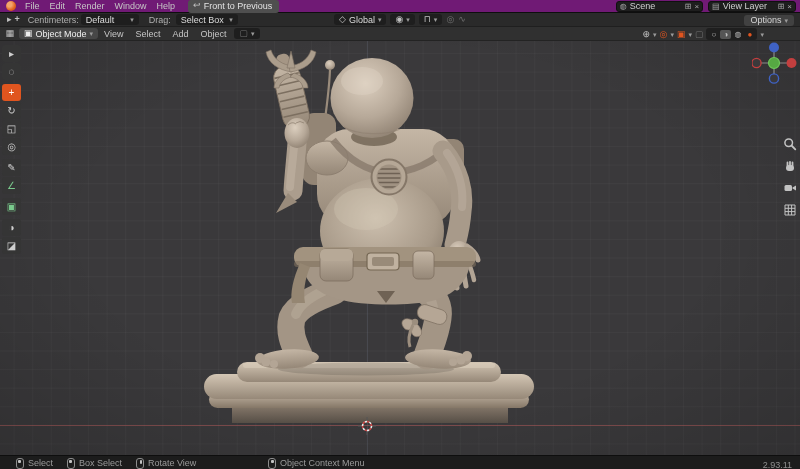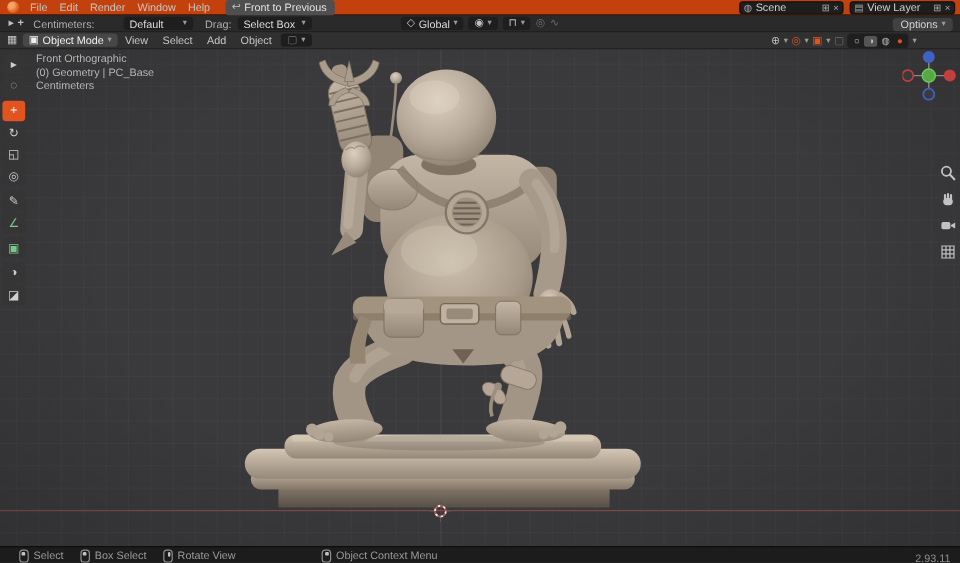--- a/index.html
+++ b/index.html
@@ -3,21 +3,21 @@
 <meta charset="utf-8">
 <style>
   * { margin:0; padding:0; box-sizing:border-box; }
   html,body { width:800px; height:469px; overflow:hidden; background:#1a1a1a;
     font-family:"Liberation Sans", sans-serif; font-size:9px; color:#c3c3c3;
     -webkit-font-smoothing:antialiased; }
   .stage { position:relative; width:800px; height:469px; background:#3a393b; }
 
   
   .topbar { position:absolute; top:0; left:0; width:800px; height:13px;
-    background:#c2410c; display:flex; align-items:center; padding:0 4px;
+    background:#701a75; display:flex; align-items:center; padding:0 4px;
     border-bottom:1px solid #0e0e0e; z-index:30; }
   .toolrow { position:absolute; top:13px; left:0; width:800px; height:14px;
     background:#2a2a2a; display:flex; align-items:center; padding:0 4px;
     border-bottom:1px solid #1f1f1f; z-index:30; }
   .vpheader { position:absolute; top:27px; left:0; width:800px; height:14px;
     background:#303030; display:flex; align-items:center; padding:0 3px;
     border-bottom:1px solid #232323; z-index:30; }
   .statusbar { position:absolute; top:455px; left:0; width:800px; height:14px;
     background:#1c1c1c; border-top:1px solid #0e0e0e; z-index:30; color:#9a9a9a; }
 
@@ -121,21 +121,21 @@
         <span class="db-ic">⊞</span>
         <span class="db-ic">×</span>
       </div>
     </div>
   </div>
 
   <div class="toolrow" style="position:absolute;">
     <span class="ico" style="margin:0 3px;">▸</span>
     <span class="ico" style="margin-right:8px;font-weight:bold;">+</span>
     <span class="lab">Centimeters:</span>
-    <div class="dd" style="margin-left:24px;width:58px;">
+    <div class="dd" style="margin-left:2px;width:58px;">
       <span>Default</span>
       <span class="caret" style="margin-left:auto;">▾</span>
     </div>
     <span class="lab" style="margin-left:10px;">Drag:</span>
     <div class="dd" style="margin-left:5px;width:62px;">
       <span>Select Box</span>
       <span class="caret" style="margin-left:auto;">▾</span>
     </div>
 
     <div class="mid-cluster">
@@ -340,25 +340,20 @@
         <path d="M344,86 C356,94 386,95 400,88" stroke="#8d7f70" stroke-width="1.2" fill="none" opacity="0.6"></path>
       </g>
     </svg>
 
     <svg class="cursor3d" width="18" height="18" viewBox="0 0 18 18">
       <path d="M9,0 V5 M9,13 V18 M0,9 H4 M14,9 H18" stroke="#555" stroke-width="1"></path>
       <circle cx="9" cy="9" r="4.5" fill="none" stroke="#e8e8e8" stroke-width="1.6" stroke-dasharray="2.3 2.3"></circle>
       <circle cx="9" cy="9" r="4.5" fill="none" stroke="#d04a4a" stroke-width="1.6" stroke-dasharray="2.3 2.3" stroke-dashoffset="2.3"></circle>
     </svg>
 
-    <div class="vp-text">
-      <div>Front Orthographic</div>
-      <div>(0) Geometry | PC_Base</div>
-      <div>Centimeters</div>
-    </div>
 
     <div class="toolbar">
       <div class="tool-btn">
           <span>▸</span>
         </div>
       <div class="tool-btn g1">
           <span>◌</span>
         </div>
       <div class="tool-btn active">
           <span>+</span>

